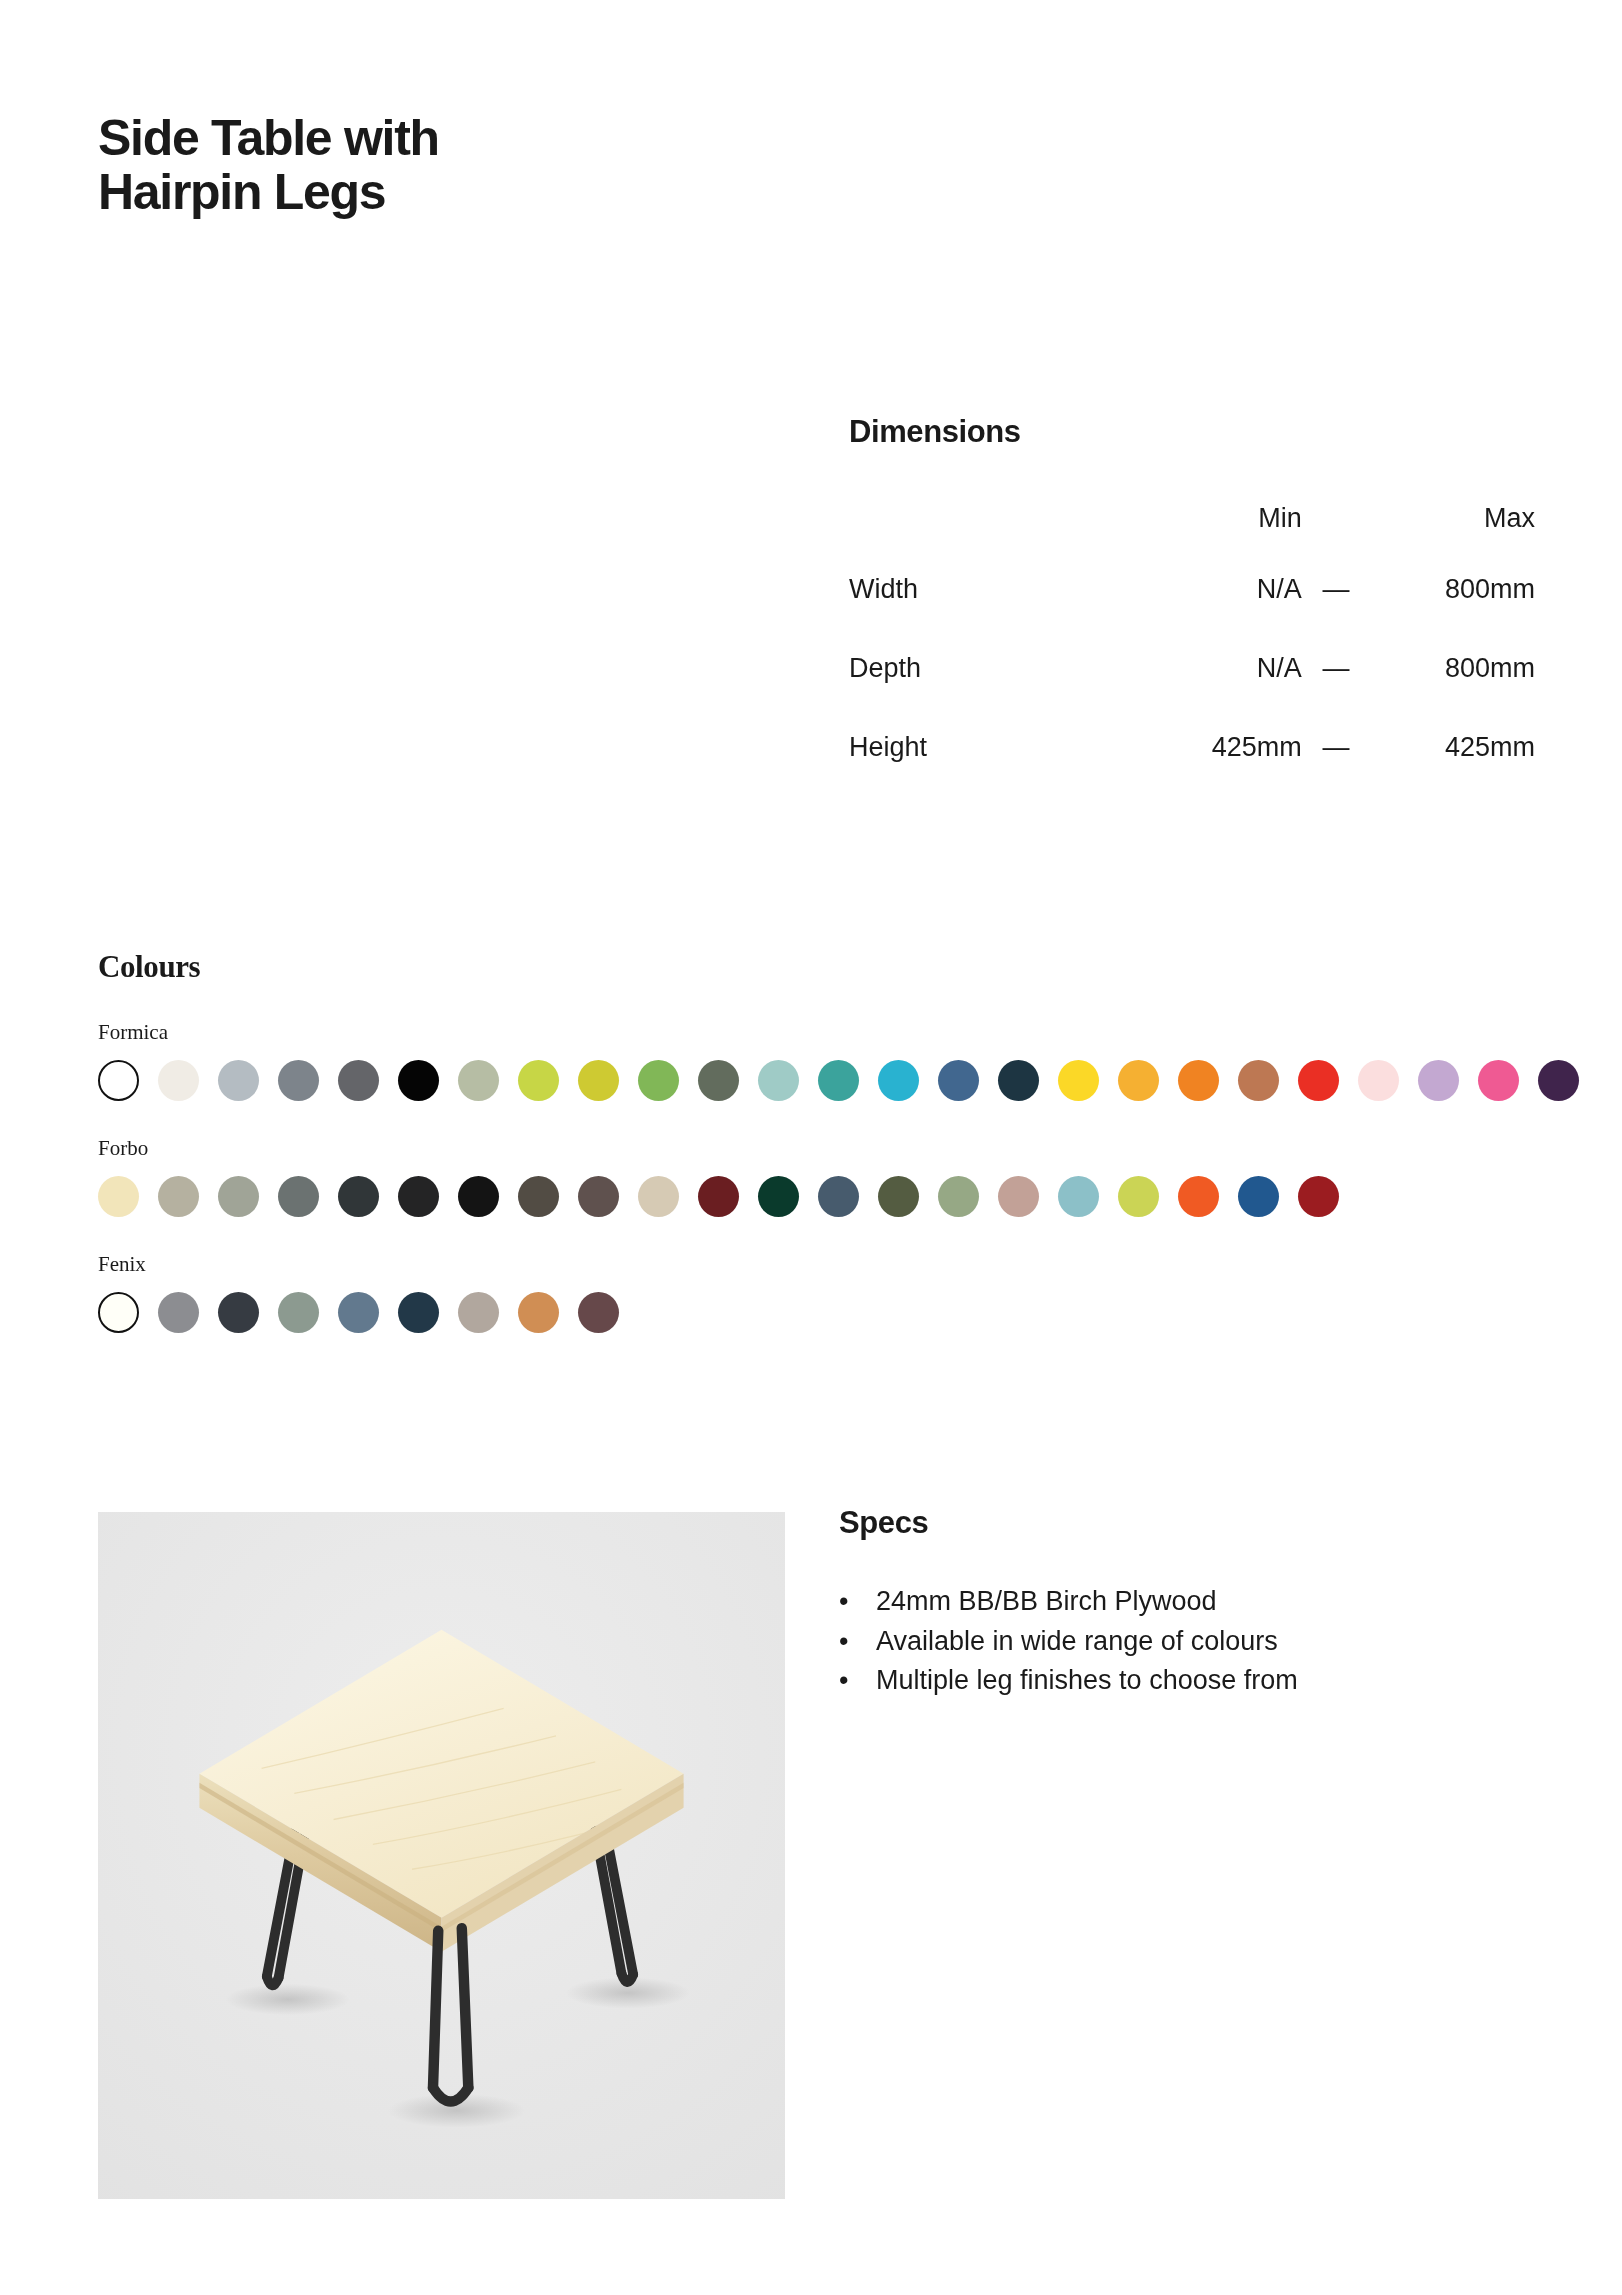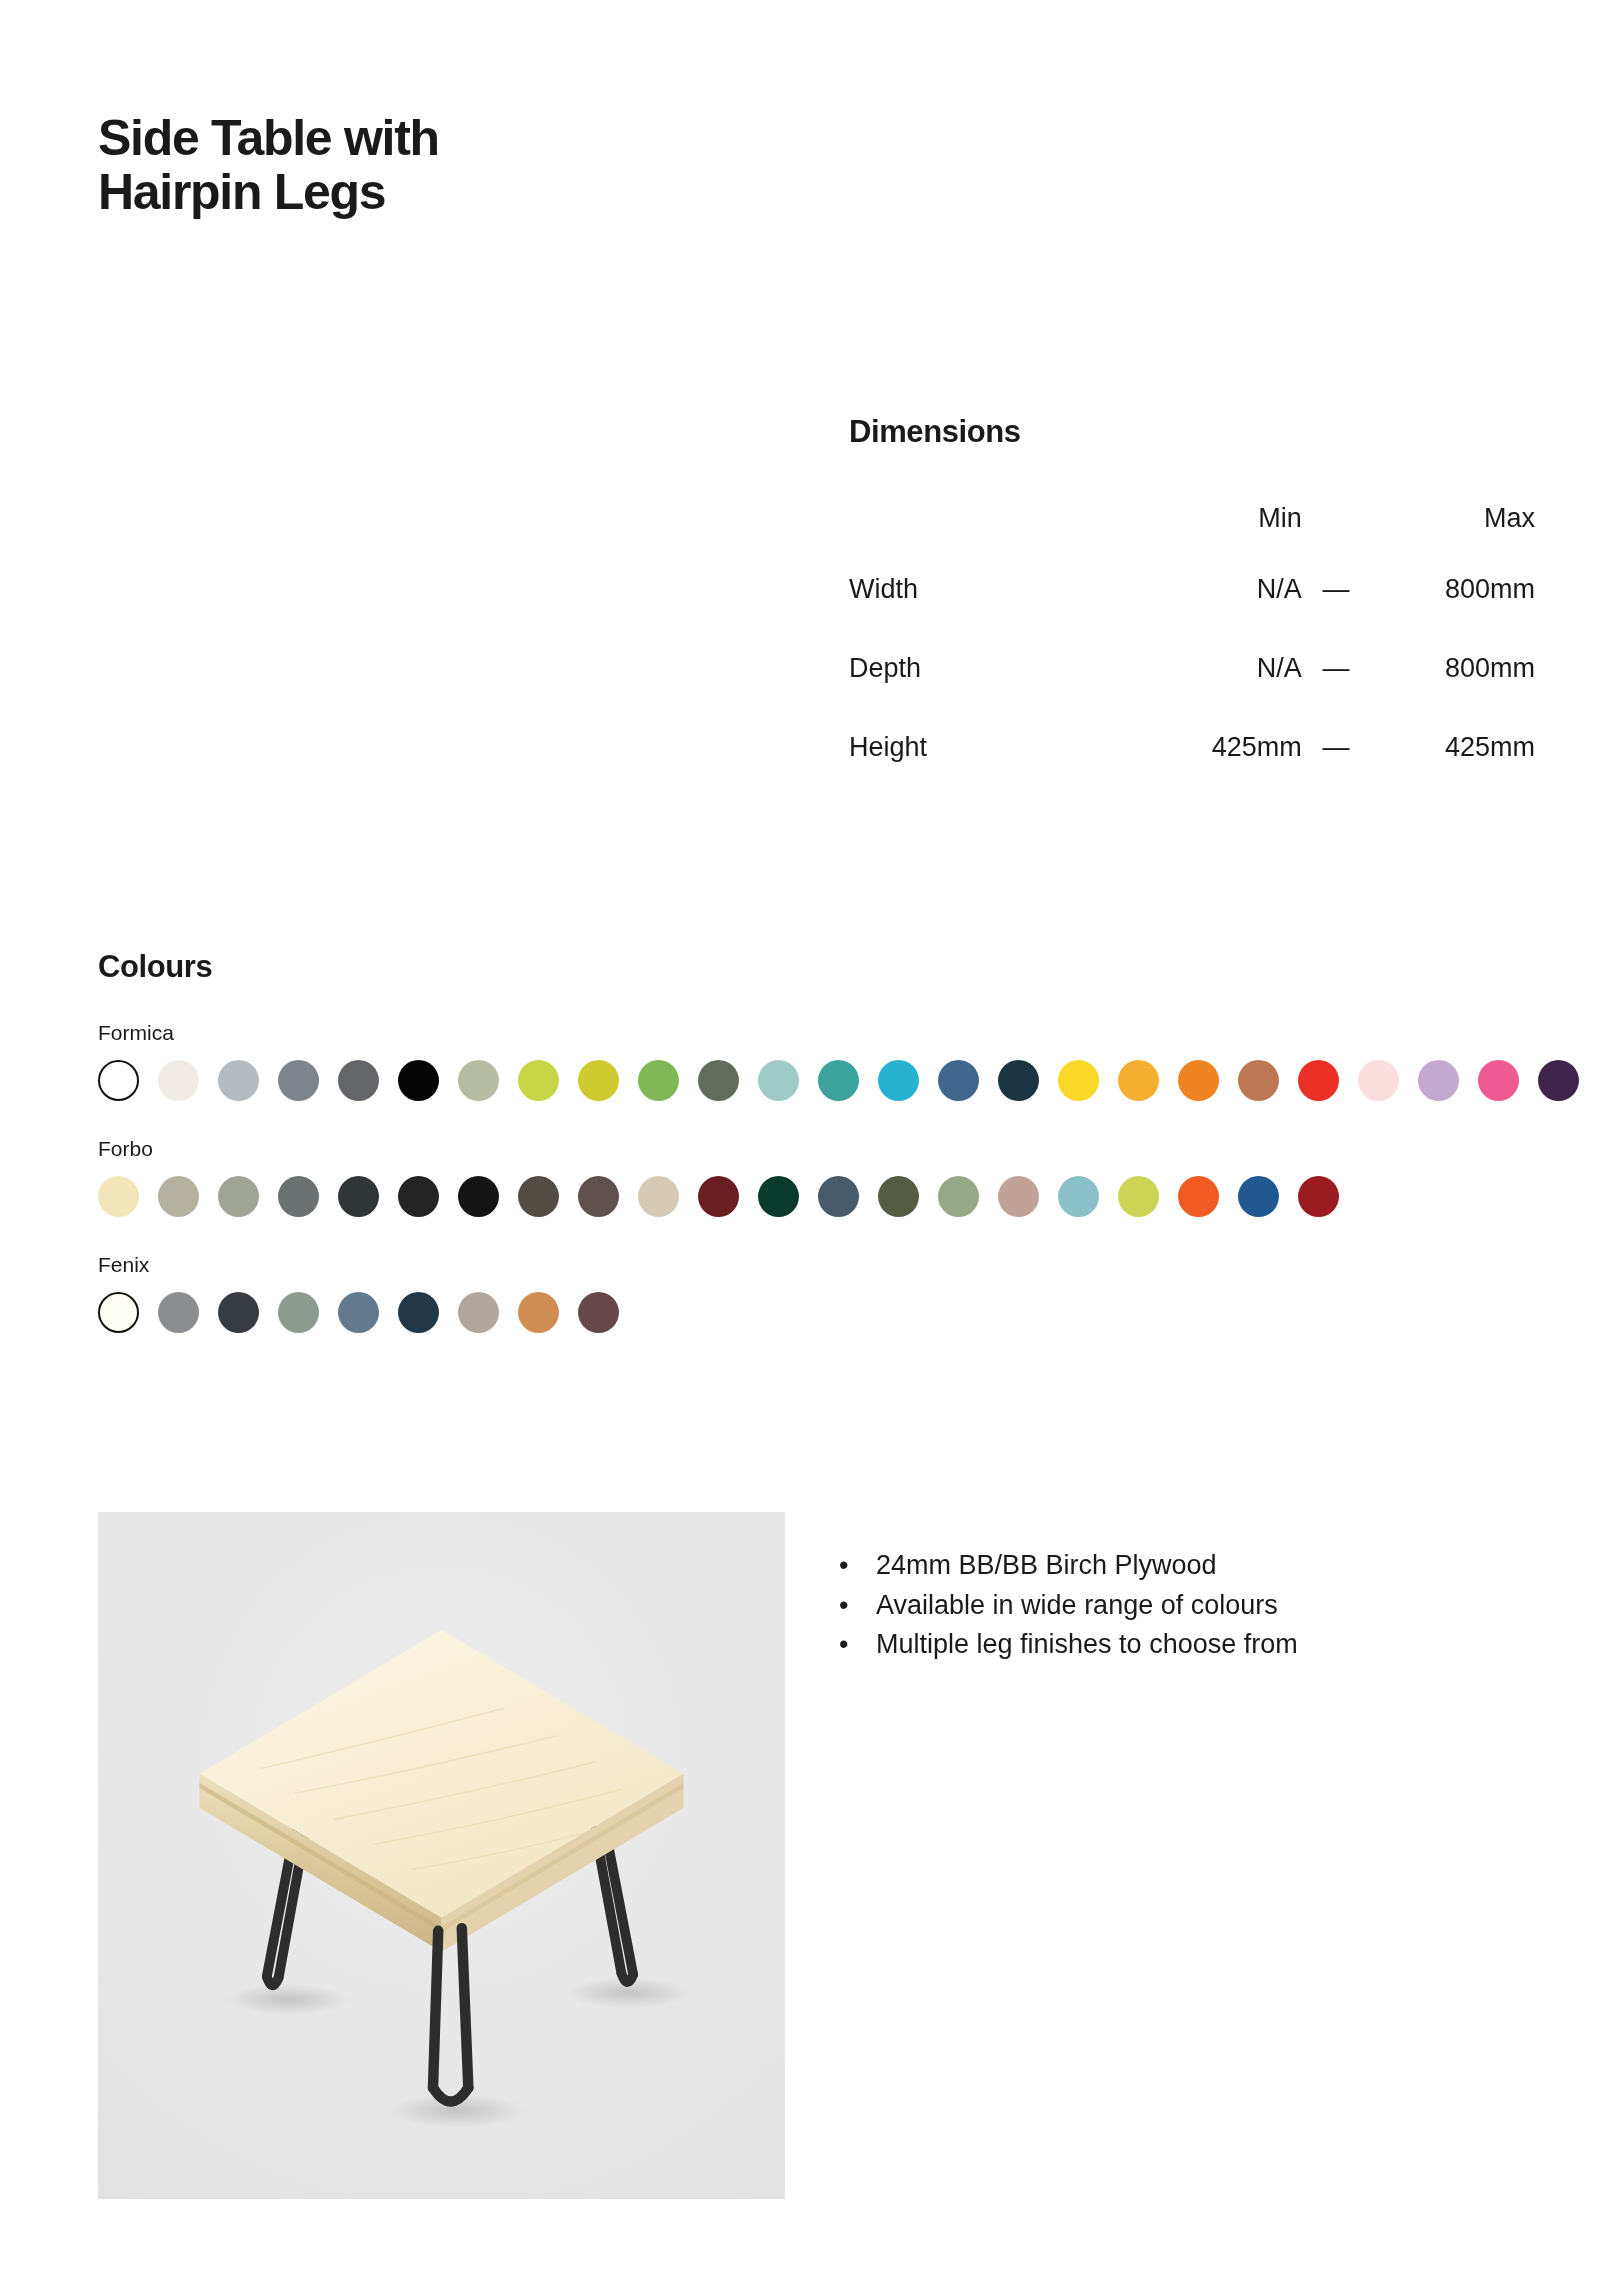--- a/index.html
+++ b/index.html
@@ -115,20 +115,21 @@
   .col-dash  { text-align: center; width: 10%; }
   .col-max   { text-align: right; width: 24%; }
   .dash-cell { color: #1a1a1a; }
 
   
   .colours-block {
     position: absolute;
     left: 98px;
     top: 949px;
     right: 84px;
+    font-family: Liberation Serif, serif;
   }
   .colour-group { margin-top: 37px; }
   .colour-group:first-of-type { }
   .colour-group-label {
     font-size: 21px;
     line-height: 1;
     color: #1a1a1a;
     margin: 0 0 17px 0;
   }
   .swatch-row {
@@ -362,20 +363,21 @@
       <polygon points="895,400 525,620 525,672 895,452" fill="#e3d2ad"></polygon>
       <polygon points="895,414 525,634 525,642 895,422" fill="#d5bd90" opacity="0.5"></polygon>
 
       <path d="M520 640 L512 880" stroke="#2d2d2d" stroke-width="16" stroke-linecap="round" fill="none"></path>
       <path d="M556 636 L566 880" stroke="#2d2d2d" stroke-width="16" stroke-linecap="round" fill="none"></path>
       <path d="M512 880 Q539 922 566 880" stroke="#2d2d2d" stroke-width="16" fill="none" stroke-linecap="round"></path>
     </svg>
   </div>
 
   <div class="specs-block">
+    <h2 class="section-heading">Specs</h2>
     <ul class="specs-list">
       <li>
         <span class="spec-bullet">•</span>
         <span class="spec-text">24mm BB/BB Birch Plywood</span>
       </li>
       <li>
         <span class="spec-bullet">•</span>
         <span class="spec-text">Available in wide range of colours</span>
       </li>
       <li>

